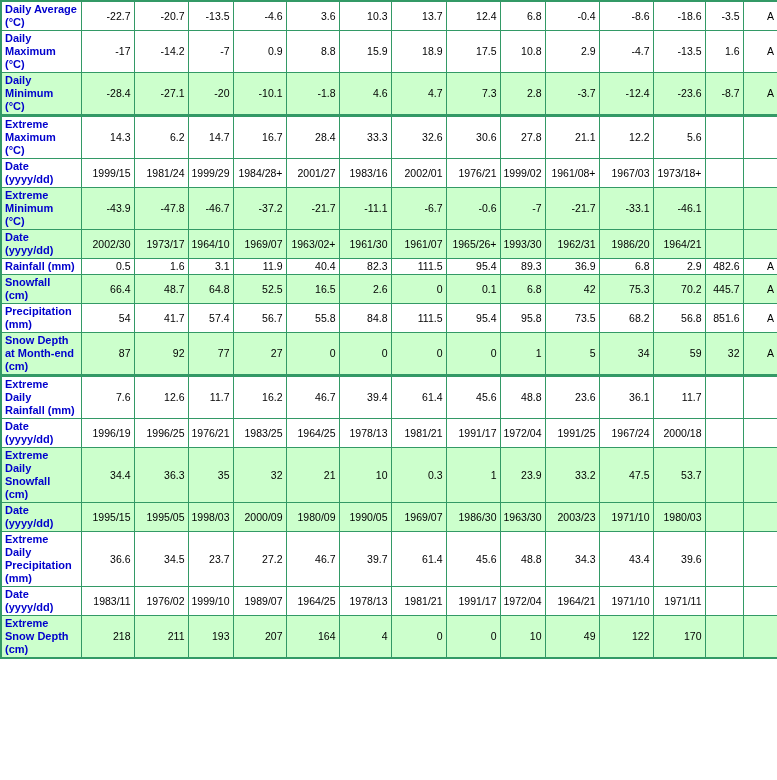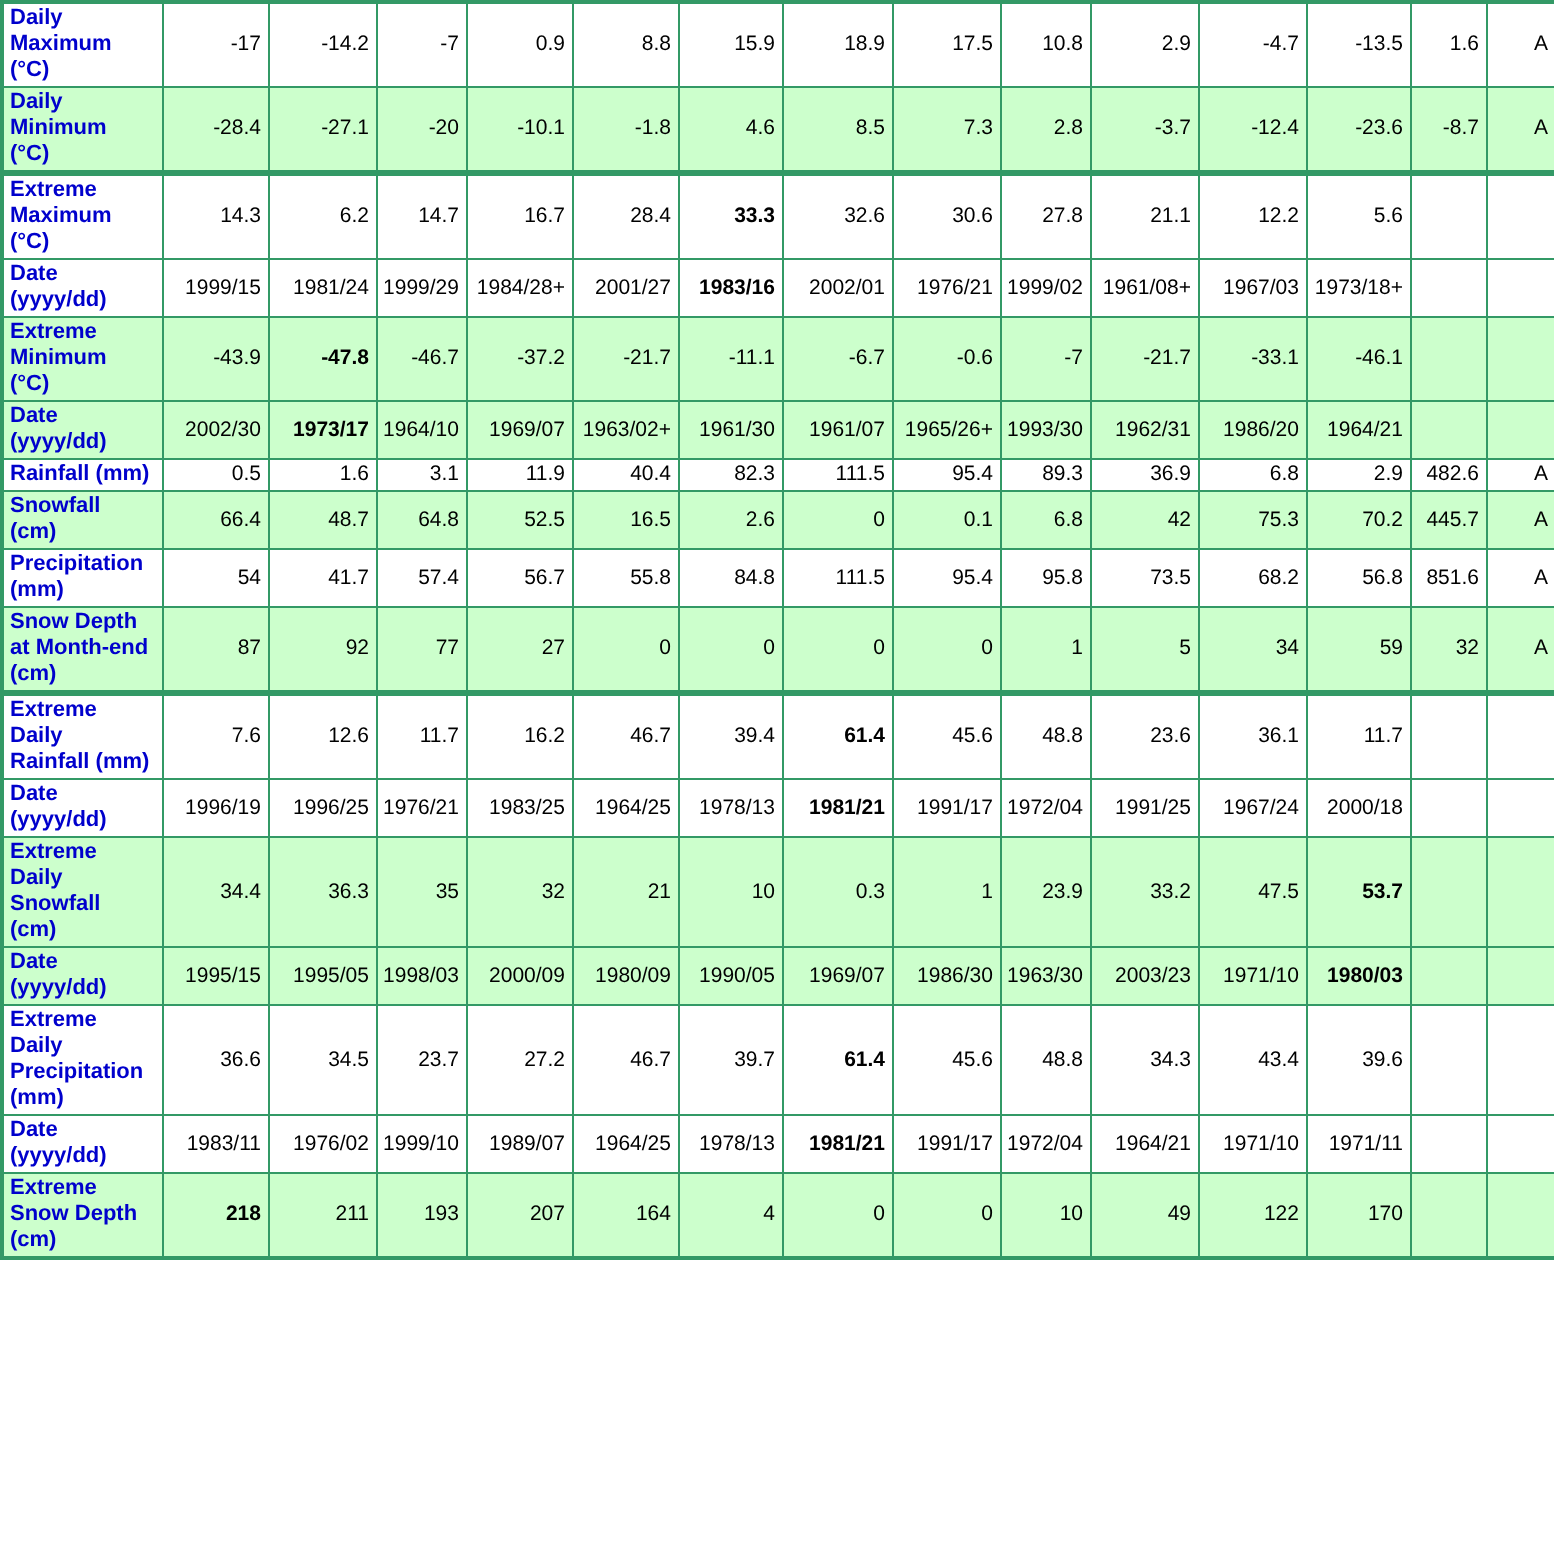--- a/index.html
+++ b/index.html
@@ -23,21 +23,21 @@
     color:#0000cc;font-weight:bold;font-size:11px;text-align:center;
     white-space:nowrap;
   }
   td.rowlabel{
     color:#0000cc;font-weight:bold;font-size:11px;text-align:left;
     white-space:pre-line;
   }
   td.num{
     color:#000000;font-size:10.5px;text-align:right;white-space:nowrap;
   }
-  td.num.bold{font-weight:bold;}
+  td.num.bold{font-weight:normal;}
   td.sectionhead{font-size:11px;text-align:left;}
   .sectionlink{
     color:#800080;font-weight:bold;text-decoration:underline;
     font-size:11px;white-space:nowrap;
   }
   .sectioncolon{color:#800080;font-weight:bold;font-size:11px;}
   tr.sep td{border-top:3px solid #339966;}
 </style>
 </head>
 <body>
@@ -55,20 +55,38 @@
       <col style="width: 54px;">
       <col style="width: 45px;">
       <col style="width: 54px;">
       <col style="width: 54px;">
       <col style="width: 52px;">
       <col style="width: 38px;">
       <col style="width: 35px;">
     </colgroup>
   <tbody>
       <tr>
+        <td class="rowlabel white">Daily Average
+(°C)</td>
+        <td class="num white">-22.7</td>
+        <td class="num white">-20.7</td>
+        <td class="num white">-13.5</td>
+        <td class="num white">-4.6</td>
+        <td class="num white">3.6</td>
+        <td class="num white">10.3</td>
+        <td class="num white">13.7</td>
+        <td class="num white">12.4</td>
+        <td class="num white">6.8</td>
+        <td class="num white">-0.4</td>
+        <td class="num white">-8.6</td>
+        <td class="num white">-18.6</td>
+        <td class="num white">-3.5</td>
+        <td class="num white">A</td>
+      </tr>
+      <tr>
         <td class="rowlabel white">Daily
 Maximum
 (°C)</td>
         <td class="num white">-17</td>
         <td class="num white">-14.2</td>
         <td class="num white">-7</td>
         <td class="num white">0.9</td>
         <td class="num white">8.8</td>
         <td class="num white">15.9</td>
         <td class="num white">18.9</td>
@@ -83,21 +101,21 @@
       <tr>
         <td class="rowlabel green">Daily
 Minimum
 (°C)</td>
         <td class="num green">-28.4</td>
         <td class="num green">-27.1</td>
         <td class="num green">-20</td>
         <td class="num green">-10.1</td>
         <td class="num green">-1.8</td>
         <td class="num green">4.6</td>
-        <td class="num green">8.5</td>
+        <td class="num green">4.7</td>
         <td class="num green">7.3</td>
         <td class="num green">2.8</td>
         <td class="num green">-3.7</td>
         <td class="num green">-12.4</td>
         <td class="num green">-23.6</td>
         <td class="num green">-8.7</td>
         <td class="num green">A</td>
       </tr>
       <tr class="sep">
         <td class="rowlabel white">Extreme

